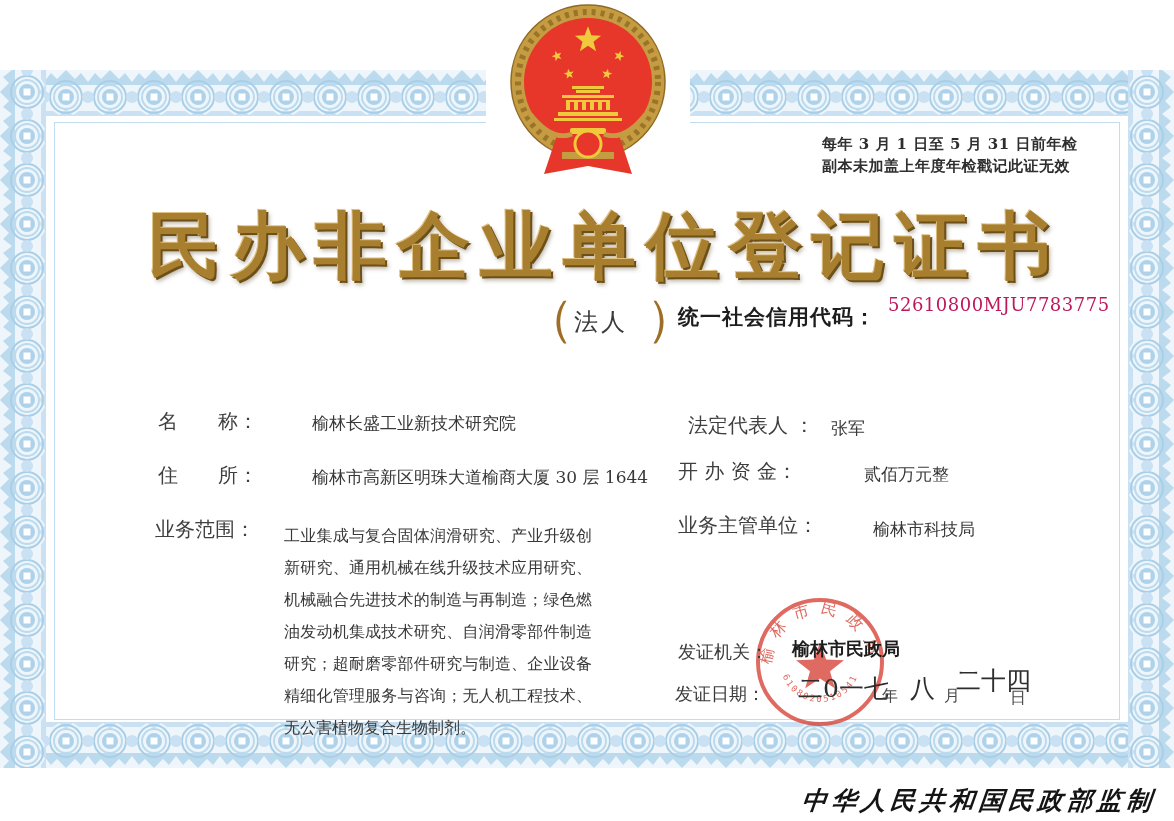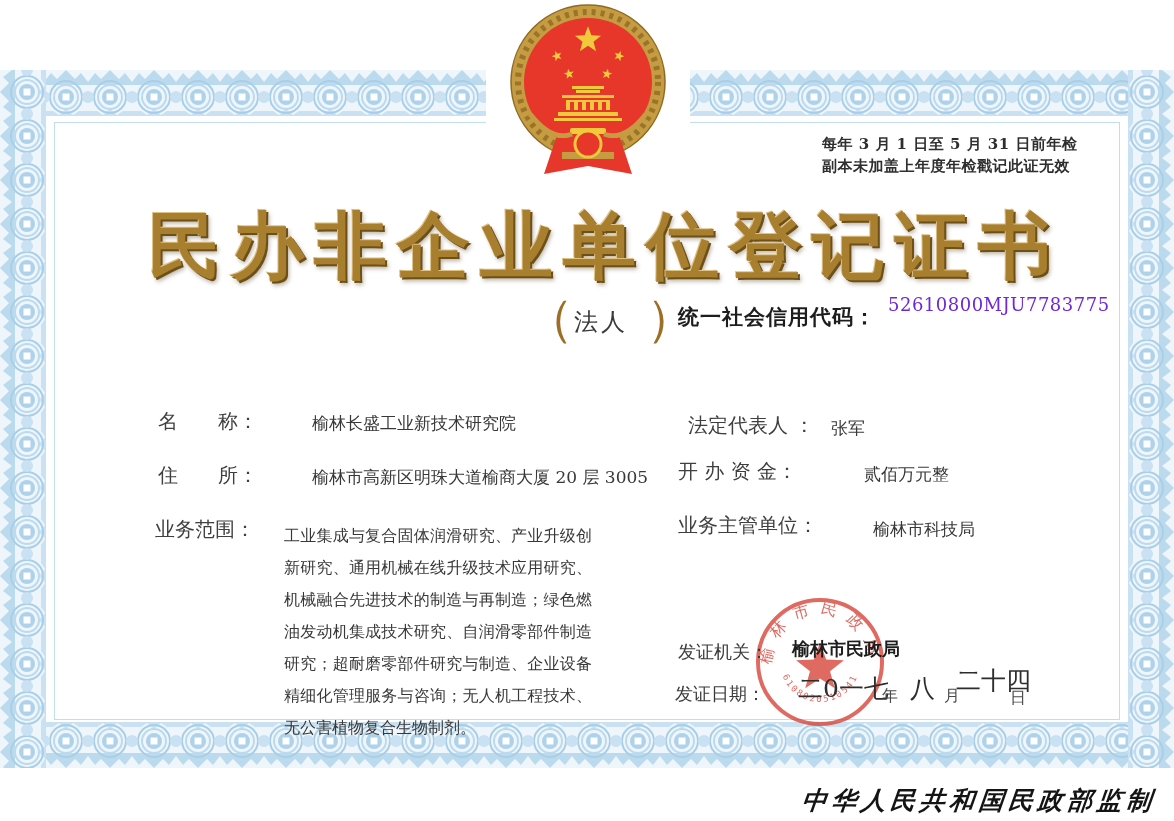--- a/index.html
+++ b/index.html
@@ -32,21 +32,21 @@
   .title{
     left:148px;top:198px;width:890px;text-align:center;
     font-size:73px;font-weight:700;letter-spacing:10px;
     color:#a87e2f;
     text-shadow:-1px -1px 0 #dfc184, 2px 2px 0 #6d4f18, 3px 4px 4px rgba(60,40,0,.35);
     z-index:4;white-space:nowrap;
   }
   .paren{font-size:50px;font-weight:400;color:#9e6e26;z-index:4;line-height:1;}
   .fr-label{left:574px;top:306px;font-size:24px;letter-spacing:3px;color:#3a3a3a;z-index:4;}
   .code-label{left:678px;top:303px;font-size:21px;font-weight:700;color:#1d1d1d;z-index:4;letter-spacing:1px;}
-  .code-value{left:888px;top:294px;font-size:18px;color:#6d28d9;z-index:4;letter-spacing:.5px;}
+  .code-value{left:888px;top:294px;font-size:18px;color:#be185d;z-index:4;letter-spacing:.5px;}
   
   .f-label{font-size:20px;color:#3f3f3f;font-weight:500;z-index:4;white-space:nowrap;}
   .f-value{font-size:17px;color:#383838;z-index:4;white-space:nowrap;margin-left:28px;}
   .scope{
     left:284px;top:520px;width:308px;
     font-size:16px;line-height:32px;color:#383838;
     text-align:justify;word-break:break-all;white-space:normal;z-index:4;
   }
   
   .issue-label{font-size:18px;color:#3a3a3a;z-index:6;}
@@ -153,21 +153,21 @@
   <div class="abs paren" style="left:524px;top:293px;">（</div>
   <div class="abs fr-label">法人</div>
   <div class="abs paren" style="left:646px;top:293px;">）</div>
   <div class="abs code-label">统一社会信用代码：</div>
   <div class="abs code-value">52610800MJU7783775</div>
 
   <div class="abs f-label" style="left:158px;top:408px;">名　　称：</div>
   <div class="abs f-value" style="left:284px;top:412px;">榆林长盛工业新技术研究院</div>
 
   <div class="abs f-label" style="left:158px;top:462px;">住　　所：</div>
-  <div class="abs f-value" style="left:284px;top:466px;">榆林市高新区明珠大道榆商大厦 20 层 3005</div>
+  <div class="abs f-value" style="left:284px;top:466px;">榆林市高新区明珠大道榆商大厦 30 层 1644</div>
 
   <div class="abs f-label" style="left:155px;top:516px;">业务范围：</div>
   <div class="abs scope">工业集成与复合固体润滑研究、产业升级创新研究、通用机械在线升级技术应用研究、机械融合先进技术的制造与再制造；绿色燃油发动机集成技术研究、自润滑零部件制造研究；超耐磨零部件研究与制造、企业设备精细化管理服务与咨询；无人机工程技术、无公害植物复合生物制剂。</div>
 
   <div class="abs f-label" style="left:688px;top:412px;">法定代表人 ：</div>
   <div class="abs f-value" style="left:803px;top:417px;">张军</div>
 
   <div class="abs f-label" style="left:678px;top:458px;">开 办 资 金：</div>
   <div class="abs f-value" style="left:836px;top:463px;">贰佰万元整</div>
 

